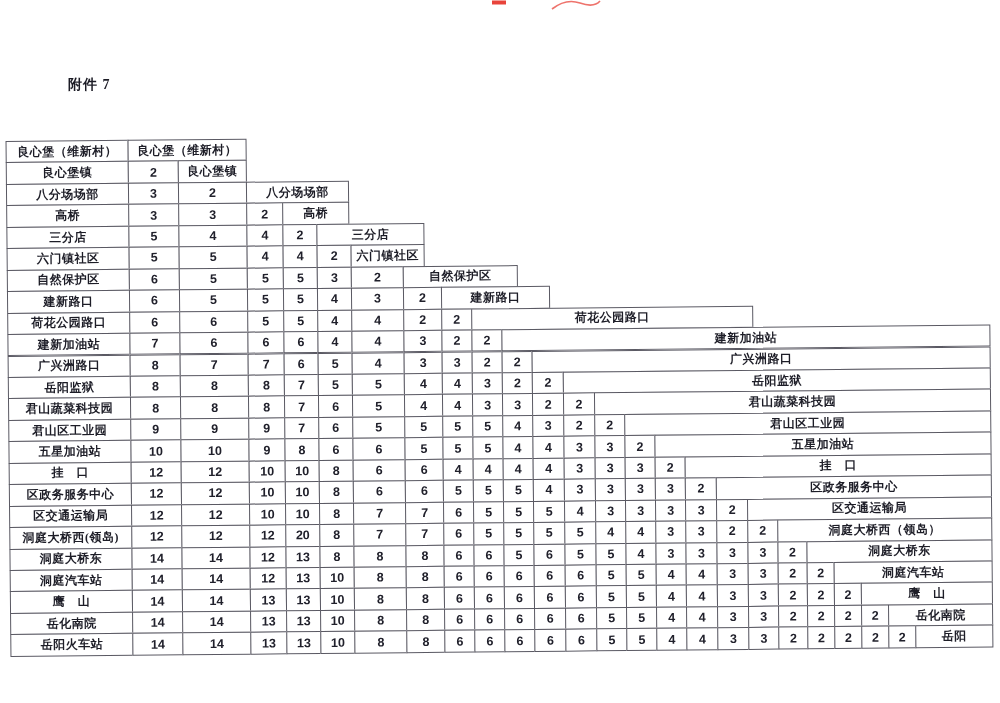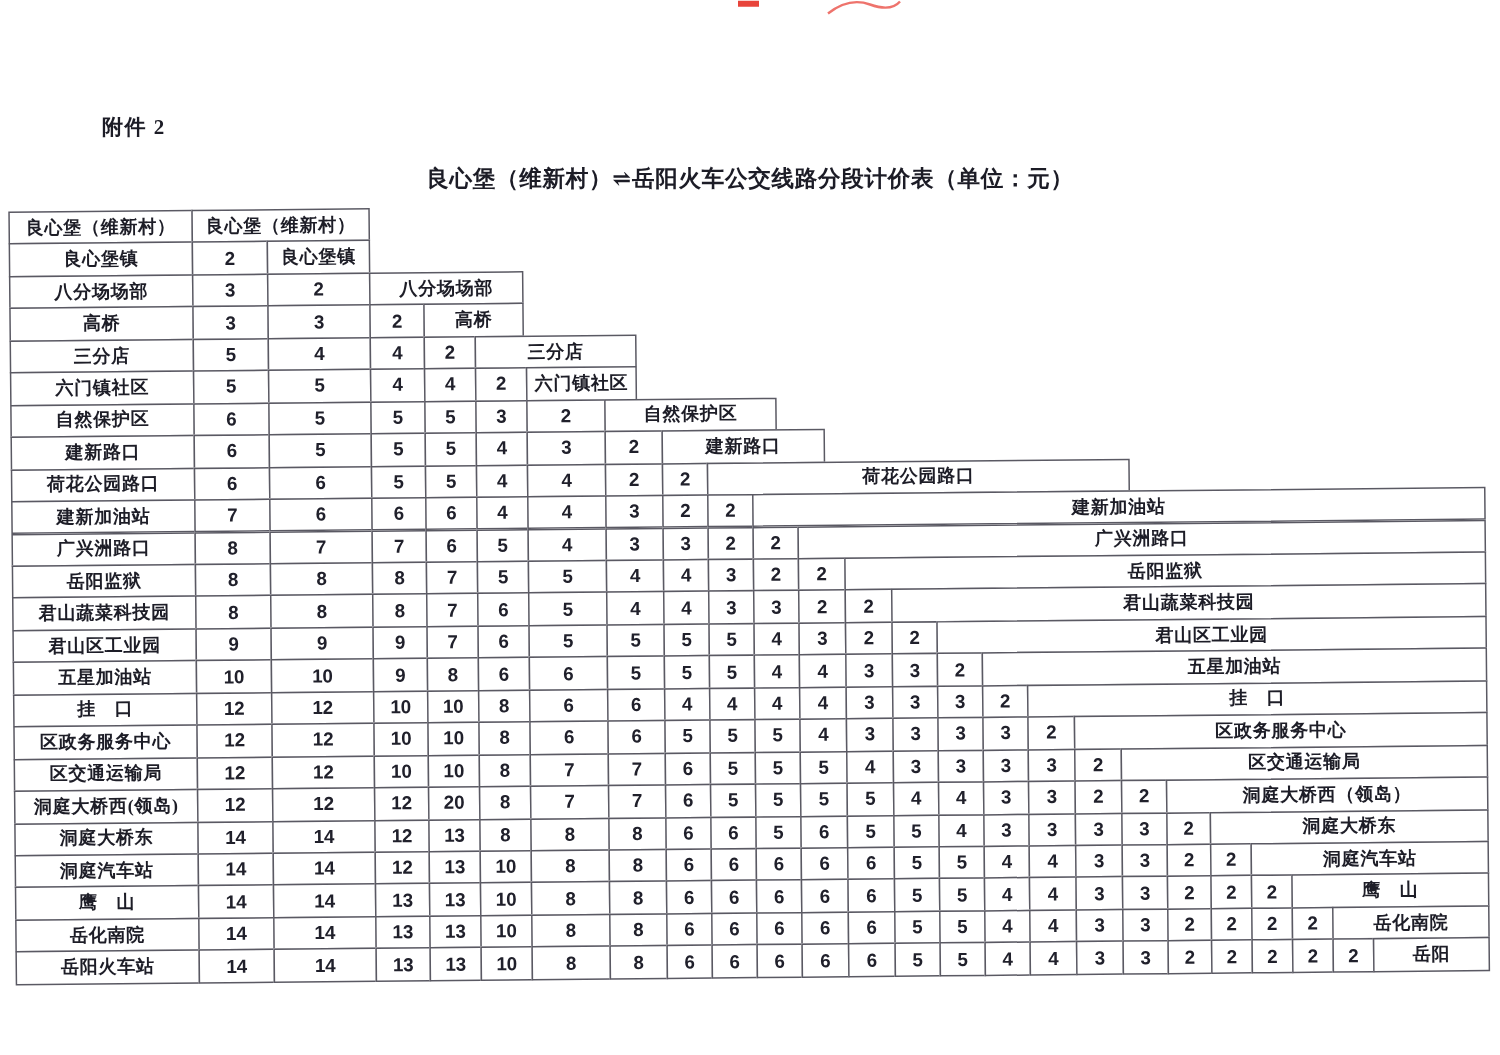--- a/index.html
+++ b/index.html
@@ -42,23 +42,22 @@
 </head>
 <body>
 
 <div class="page">
 
   <svg class="pen" width="220" height="16" viewBox="0 0 220 16">
     <path d="M52 2.5 H 66" stroke="#e8443b" stroke-width="4" fill="none" stroke-linecap="butt"></path>
     <path d="M112 9 Q 126 -2 140 3 T 160 1" stroke="#e8443b" stroke-width="1.6" fill="none" opacity="0.75"></path>
   </svg>
 
-  <div class="attach">附件 2</div>
-
-  <div class="title">良心堡（维新村）⇌岳阳火车公交线路分段计价表（单位：元）</div>
+  <div class="attach">附件 7</div>
+
 
   <div id="fare-table">
       <div class="cell cn" style="left: 8px; top: 141px; width: 123px; height: 22.45px;">良心堡（维新村）</div>
       <div class="cell cn" style="left: 130px; top: 141px; width: 119px; height: 22.45px;">良心堡（维新村）</div>
       <div class="cell cn" style="left: 8px; top: 162.45px; width: 123px; height: 22.45px;">良心堡镇</div>
       <div class="cell num" style="left: 130px; top: 162.45px; width: 51px; height: 22.45px;">2</div>
       <div class="cell cn" style="left: 180px; top: 162.45px; width: 69px; height: 22.45px;">良心堡镇</div>
       <div class="cell cn" style="left: 8px; top: 183.9px; width: 123px; height: 22.45px;">八分场场部</div>
       <div class="cell num" style="left: 130px; top: 183.9px; width: 51px; height: 22.45px;">3</div>
       <div class="cell num" style="left: 180px; top: 183.9px; width: 69px; height: 22.45px;">2</div>

